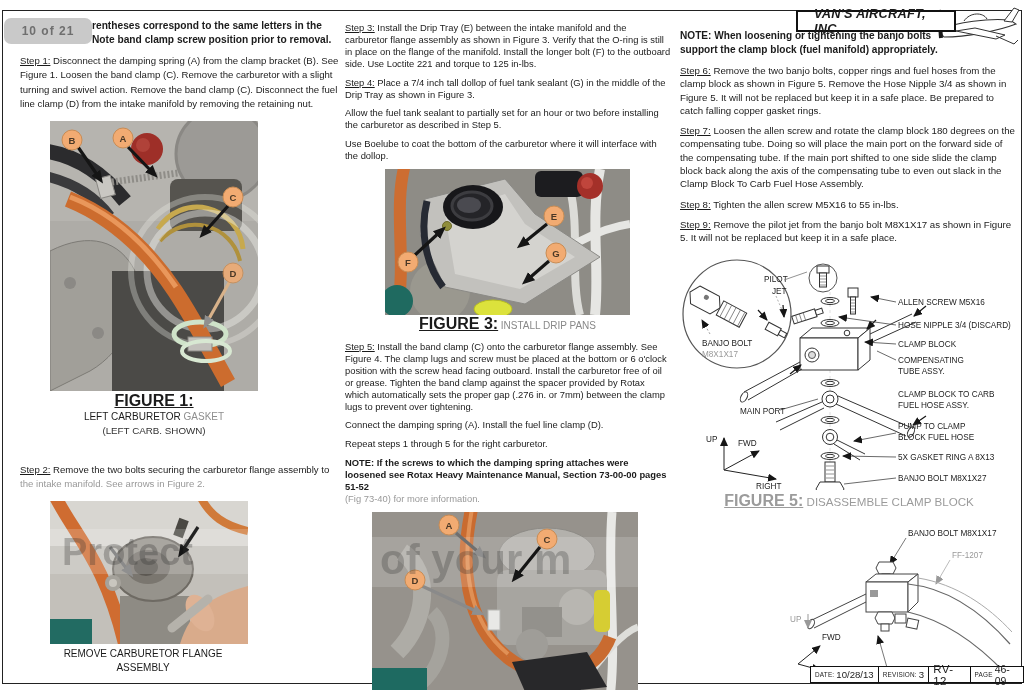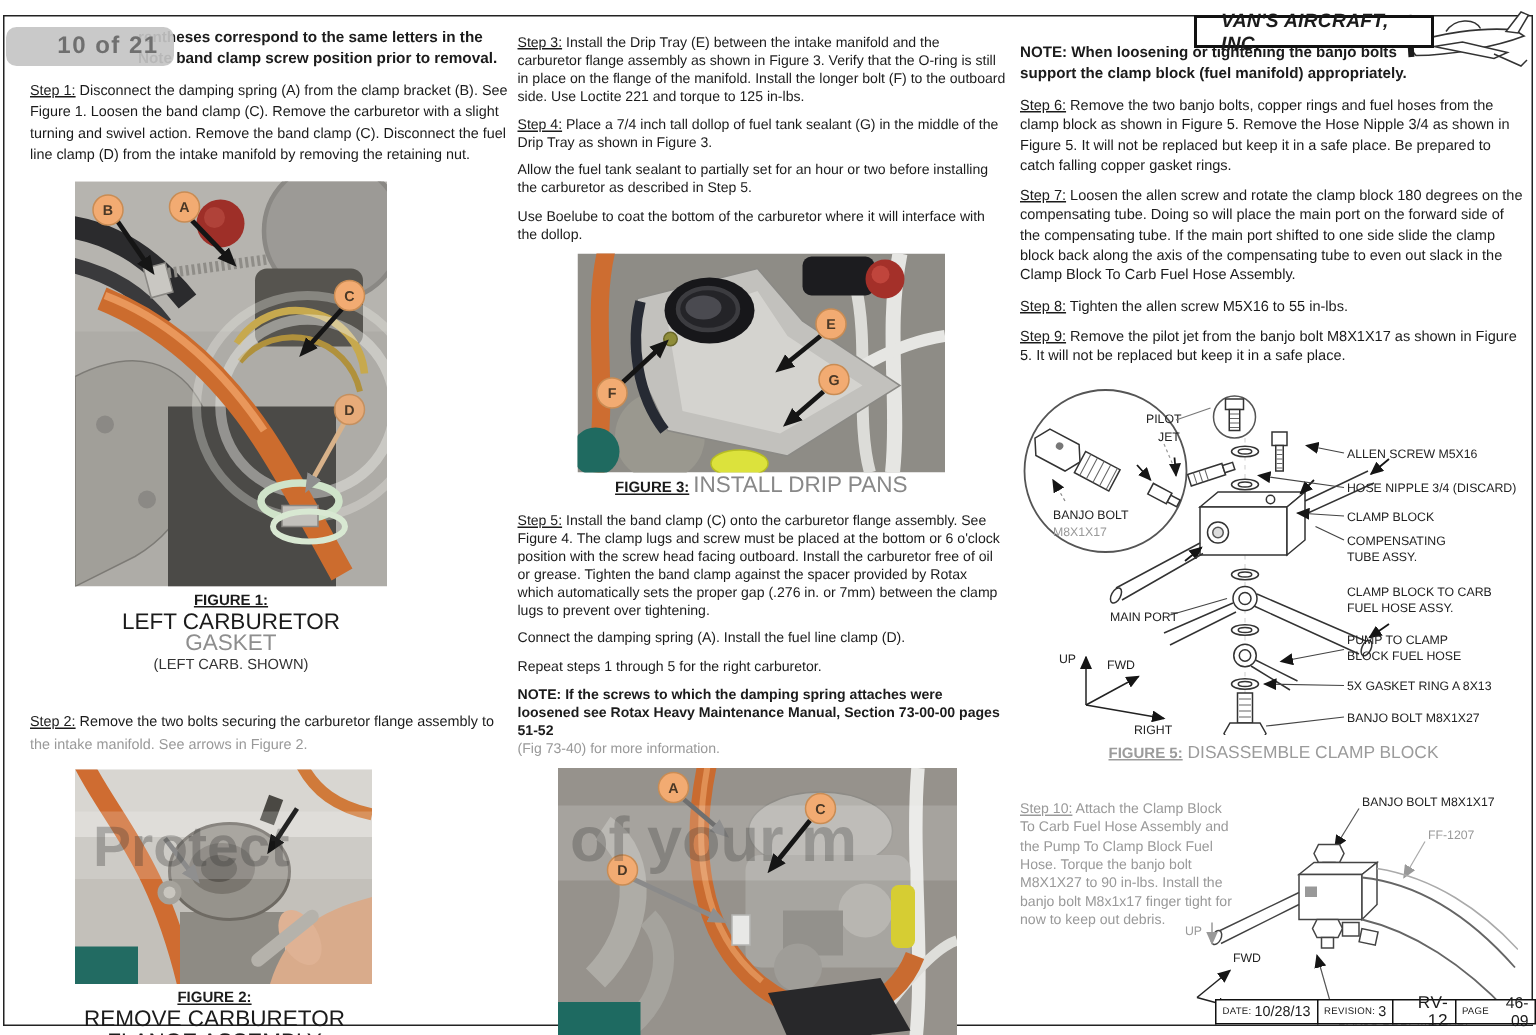--- a/index.html
+++ b/index.html
@@ -10,46 +10,46 @@
   #col-left{left:20px;top:14px;width:322px;font-size:9.6px;line-height:14.4px;}
   #col-mid{left:345px;top:14px;width:326px;font-size:9.4px;line-height:11.9px;}
   #col-right{left:680px;top:10px;width:338px;font-size:9.7px;line-height:13.3px;}
   .para{margin:0 0 7px 0;}
   #col-left .para{margin-bottom:9px;}
   .u{text-decoration:underline;}
   .b{font-weight:bold;}
   .gray{color:#999;}
   .nowrap{white-space:nowrap;}
   #page-badge{position:absolute;left:4px;top:18px;width:88px;height:26px;border-radius:7px;
-      background:rgba(196,196,196,.92);color:#6f6f6f;font-weight:bold;font-size:16px;
-      display:flex;align-items:center;justify-content:center;letter-spacing:1px;z-index:5;padding-left:24px;}
+      background:rgba(196,196,196,.92);color:#6f6f6f;font-weight:bold;font-size:12px;
+      display:flex;align-items:center;justify-content:center;letter-spacing:1px;z-index:5;}
   #opening-note{margin:5px 0 8px 72px;font-weight:bold;font-size:10.2px;line-height:13.5px;}
   .fig{text-align:center;}
   .fig svg{display:block;}
   .figcap{margin-top:3px;}
-  .cap-b{font-weight:bold;font-size:10px;}
-  .cap-r{font-size:15px;}
+  .cap-b{font-weight:bold;font-size:16px;}
+  .cap-r{font-size:10px;}
   .cap-s{font-size:9.8px;color:#333;}
   #fig1-block{margin:5px 0 6px 30px;width:208px;}
   #fig2-block{margin:7px 0 0 30px;width:186px;}
   #fig3-block{margin:3px 0 0 40px;width:245px;}
   #fig4-block{margin:3px 0 0 27px;width:266px;}
   #step2-wrap{margin-top:24px;}
   #brand-box{position:absolute;left:796px;top:10px;width:140px;height:18px;border:2px solid #111;
       background:#fff;z-index:4;display:flex;align-items:center;justify-content:center;
       font-style:italic;font-weight:bold;font-size:12.8px;letter-spacing:.2px;padding-left:16px;}
   #plane-logo{position:absolute;left:926px;top:4px;z-index:3;}
   #rnote{font-weight:bold;font-size:10.1px;line-height:13.5px;margin:19px 0 8px 0;}
   #fig5-cap{text-align:center;color:#9b9b9b;font-size:11.6px;margin-top:1px;}
   #fig5-cap .cap-b{color:#9b9b9b;}
   #sec10{position:relative;height:172px;margin-top:16px;}
   #step10-text{position:absolute;left:0;top:8px;width:142px;color:#999;font-size:9.4px;line-height:12.3px;}
   #fig6-svg{position:absolute;left:104px;top:0;}
   #doc-footer{position:absolute;left:810px;top:666px;height:17px;display:flex;z-index:4;background:#fff;}
-  .fcell{border:1.2px solid #111;border-right:none;display:flex;align-items:center;justify-content:center;padding:0 4px;text-align:right;}
+  .fcell{border:1.2px solid #111;border-right:none;display:flex;align-items:center;justify-content:center;padding:0 4px;}
   .fcell:last-child{border-right:1.2px solid #111;}
   .flabel{font-size:6.4px;margin-right:2px;letter-spacing:.2px;}
   .fval{font-size:9.6px;}
   .fmodel{font-size:11.5px;letter-spacing:.5px;}
   .fpage{font-size:10.5px;}
   text{font-family:"Liberation Sans","DejaVu Sans",sans-serif;}
   .dlbl{font-size:8.2px;fill:#222;}
   .dlbl-gray{font-size:8.2px;fill:#999;}
   .callout-letter{font-size:9.5px;font-weight:bold;fill:#4a3826;}
   .wmark{font-weight:bold;opacity:.55;}
@@ -159,21 +159,20 @@
         <rect x="0" y="118" width="42" height="25" fill="#226b62"></rect>
         <path d="M198,85 C160,95 140,110 130,143 L198,143 Z" fill="#d9ab8b"></path>
         <ellipse cx="150" cy="112" rx="12" ry="20" fill="#dfb294" transform="rotate(-30 150 112)"></ellipse>
         <path d="M158,98 L122,127" stroke="#b5b2ab" stroke-width="9" stroke-linecap="round"></path>
         <rect x="0" y="28" width="198" height="45" fill="rgba(255,255,255,.18)"></rect>
         <path d="M60,46 L80,72" stroke="#8a8a8a" stroke-width="3.2" marker-end="url(#mG)"></path>
         <path d="M148,26 L131,52" stroke="#222" stroke-width="3.2" marker-end="url(#mB)"></path>
         <text class="wmark" x="12" y="64" font-size="38" fill="rgba(50,50,48,.55)">Protect</text>
       </svg>
       <div class="figcap">
-        <div><span class="cap-b u">FIGURE 2:</span></div>
         <div class="cap-r">REMOVE CARBURETOR FLANGE ASSEMBLY</div>
       </div>
     </div>
   </div>
 
   <div id="col-mid" class="col">
     <div style="height:8px"></div>
     <p class="para"><span class="u">Step 3:</span><span> Install the Drip Tray (E) between the intake manifold and the carburetor flange assembly as shown in Figure 3. Verify that the O-ring is still in place on the flange of the manifold. Install the longer bolt (F) to the outboard side. Use Loctite 221 and torque to 125 in-lbs.</span></p>
     <p class="para"><span class="u">Step 4:</span><span> Place a 7/4 inch tall dollop of fuel tank sealant (G) in the middle of the Drip Tray as shown in Figure 3.</span></p>
     <p class="para">Allow the fuel tank sealant to partially set for an hour or two before installing the carburetor as described in Step 5.</p>
@@ -378,21 +377,20 @@
       <path d="M44,218 V186" stroke="#222" stroke-width="1" marker-end="url(#mS)"></path>
       <text class="dlbl" x="26" y="190">UP</text>
       <path d="M44,218 L79,199" stroke="#222" stroke-width="1" marker-end="url(#mS)"></path>
       <text class="dlbl" x="58" y="194">FWD</text>
       <path d="M44,218 L96,227" stroke="#222" stroke-width="1" marker-end="url(#mS)"></path>
       <text class="dlbl" x="76" y="237">RIGHT</text>
     </svg>
     <div id="fig5-cap"><span class="cap-b u">FIGURE 5:</span><span> DISASSEMBLE CLAMP BLOCK</span></div>
 
     <div id="sec10">
-      <div id="step10-text"><span class="u">Step 10:</span><span> Attach the Clamp Block To Carb Fuel Hose Assembly and the Pump To Clamp Block Fuel Hose. Torque the banjo bolt M8X1X27 to 90 in-lbs. Install the banjo bolt M8x1x17 finger tight for now to keep out debris.</span></div>
       <svg id="fig6-svg" width="228" height="168" viewBox="0 0 228 168">
         <text class="dlbl" x="124" y="12">BANJO BOLT M8X1X17</text>
         <path d="M122,14 L106,40" stroke="#555" stroke-width=".8" marker-end="url(#mS)"></path>
         <text class="dlbl-gray" x="168" y="34">FF-1207</text>
         <path d="M166,36 L152,60" stroke="#aaa" stroke-width=".8" marker-end="url(#mSg)"></path>
         <polygon points="95,38 109,38 112,44 109,50 95,50 92,44" fill="#fff" stroke="#444"></polygon>
         <rect x="98" y="50" width="8" height="8" fill="#fff" stroke="#444"></rect>
         <polygon points="82,58 92,50 134,50 124,58" fill="#fff" stroke="#444"></polygon>
         <rect x="82" y="58" width="42" height="30" fill="#fff" stroke="#444"></rect>
         <polygon points="124,58 134,50 134,78 124,88" fill="#fff" stroke="#444"></polygon>

